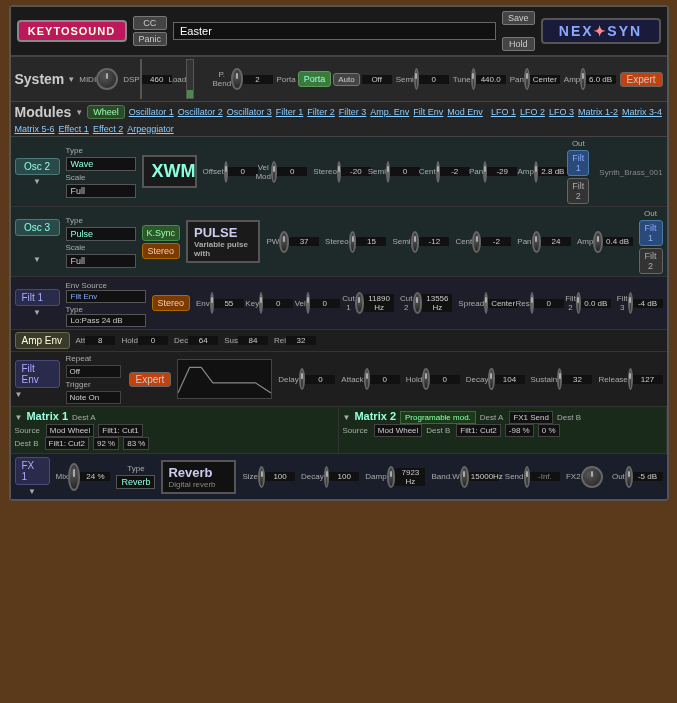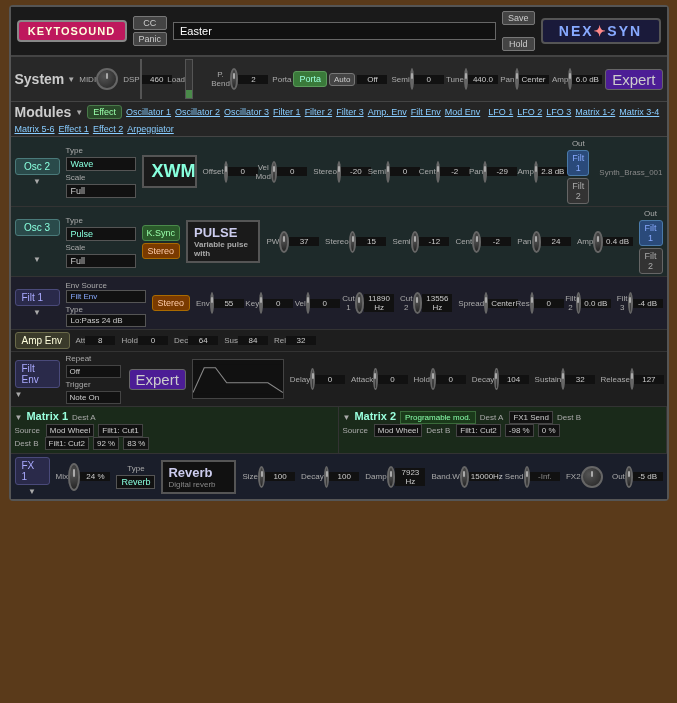--- a/index.html
+++ b/index.html
@@ -107,25 +107,25 @@
     }
     
     .system-row {
       display: flex;
       align-items: center;
       padding: 2px 4px;
       background: #282828;
       gap: 4px;
     }
     .system-btn {
-      background: #4c1d95;
+      background: #c2410c;
       border: 1px solid #666;
       border-radius: 3px;
       color: #ccc;
-      font-size: 15px;
+      font-size: 10px;
       padding: 1px 6px;
       cursor: pointer;
     }
     .knob {
       width: 28px;
       height: 28px;
       border-radius: 50%;
       background: radial-gradient(circle at 35% 35%, #555, #222);
       border: 2px solid #666;
       display: inline-flex;
@@ -551,21 +551,21 @@
       <div style="margin-left:auto;display:flex;flex-direction:column;align-items:center;gap:2px;">
         <button class="system-btn">Expert</button>
       </div>
     </div>
   </div>
 
   <div class="section">
     <div class="module-nav">
       <span class="section-label">Modules</span>
       <span class="dropdown-arrow">▼</span>
-      <button class="notes-btn">Effect</button>
+      <button class="notes-btn">Wheel</button>
       <span class="nav-link">Oscillator 1</span>
       <span class="nav-link">Oscillator 2</span>
       <span class="nav-link">Oscillator 3</span>
       <span class="nav-link">Filter 1</span>
       <span class="nav-link">Filter 2</span>
       <span class="nav-link">Filter 3</span>
       <span class="nav-link">Amp. Env</span>
       <span class="nav-link">Filt Env</span>
       <span class="nav-link">Mod Env</span>
       <br>

